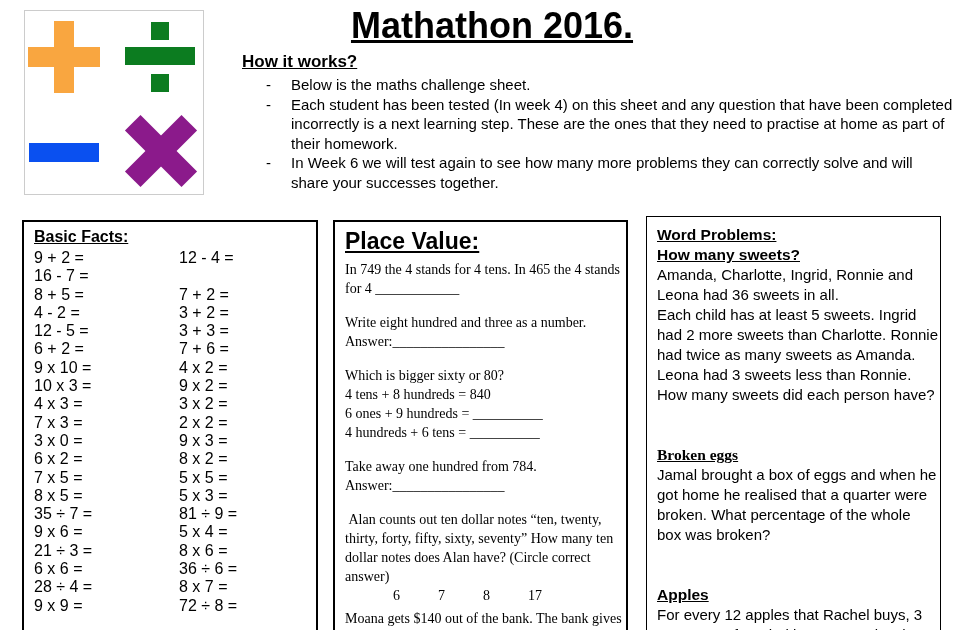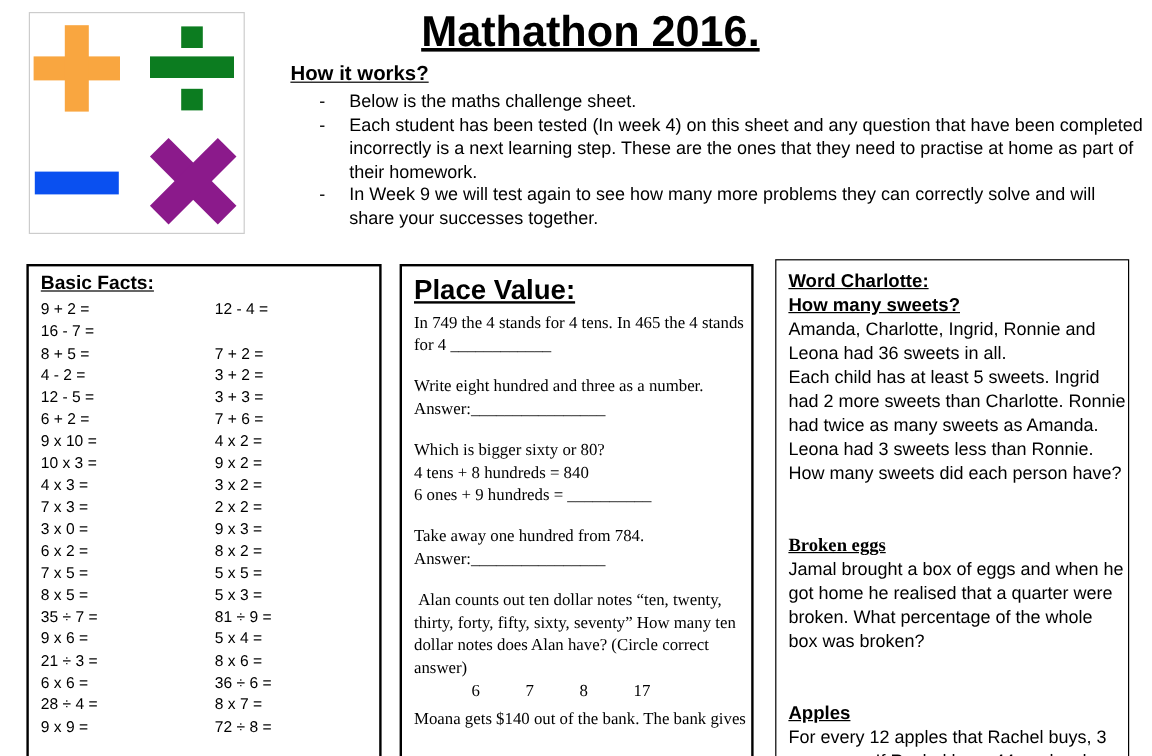--- a/index.html
+++ b/index.html
@@ -34,21 +34,21 @@
   .bullet .btext { flex: 1; }
 
   
   .box { position: absolute; background: #fff; border: 2px solid #000; }
   .box1 { left: 22px;  top: 220px; width: 296px; height: 420px; padding: 6px 6px 0 10px; }
   .box2 { left: 333px; top: 220px; width: 295px; height: 420px; padding: 6px 4px 0 10px; }
   .box3 { left: 646px; top: 216px; width: 295px; height: 424px; padding: 8px 2px 0 10px; border-width: 1.5px; }
 
   
   .bf-title { font-size: 16px; font-weight: bold; text-decoration: underline; margin-bottom: 3px; }
-  .bf-row { display: flex; font-size: 13px; line-height: 18.3px; }
+  .bf-row { display: flex; font-size: 16px; line-height: 18.3px; }
   .bf-row .bf-left { flex: 0 0 145px; }
 
   
   .pv-title { font-size: 23px; font-weight: bold; text-decoration: underline; margin: 0 0 5px 0; }
   .pv { font-family: "Liberation Serif", serif; font-size: 14px; line-height: 19px; }
   .pv p { margin: 0; }
   .pv p.gap { margin-top: 15px; }
   .pv p.prewrap { white-space: pre-wrap; }
   .choices { display: flex; gap: 38px; padding-left: 48px; margin-top: 0; }
   .pv-moana { margin-top: 4px !important; }
@@ -99,21 +99,21 @@
           <span class="btext">Below is the maths challenge sheet.</span>
         </div>
 
         <div class="bullet">
           <span class="dash">-</span>
           <span class="btext">Each student has been tested (In week 4) on this sheet and any question that have been completed incorrectly is a next learning step. These are the ones that they need to practise at home as part of their homework.</span>
         </div>
 
         <div class="bullet">
           <span class="dash">-</span>
-          <span class="btext">In Week 9 we will test again to see how many more problems they can correctly solve and will share your successes together.</span>
+          <span class="btext">In Week 6 we will test again to see how many more problems they can correctly solve and will share your successes together.</span>
         </div>
       </div>
   </div>
 
   <div class="box box1">
     <div class="bf-title">Basic Facts:</div>
     <div>
 
         <div class="bf-row">
           <span class="bf-left">9 + 2 =</span>
@@ -224,40 +224,41 @@
       <p>In 749 the 4 stands for 4 tens. In 465 the 4 stands for 4 ____________</p>
       <p class="gap">Write eight hundred and three as a number.</p>
       <p>Answer:________________</p>
       <p class="gap">Which is bigger sixty or 80?</p>
       <div class="gap">
 
           <p>4 tens + 8 hundreds = 840</p>
 
           <p>6 ones + 9 hundreds = __________</p>
 
+          <p>4 hundreds + 6 tens =  __________</p>
         </div>
       <p class="gap">Take away one hundred from 784.</p>
       <p>Answer:________________</p>
       <p class="gap prewrap"> Alan counts out ten dollar notes “ten, twenty, thirty, forty, fifty, sixty, seventy” How many ten dollar notes does Alan have? (Circle correct answer)</p>
       <div class="choices">
 
           <span>6</span>
 
           <span>7</span>
 
           <span>8</span>
 
           <span>17</span>
         </div>
       <p class="gap pv-moana">Moana gets $140 out of the bank. The bank gives</p>
     </div>
   </div>
 
   <div class="box box3 wp">
-    <div class="wp-title">Word Charlotte:</div>
+    <div class="wp-title">Word Problems:</div>
     <div class="wp-heading">How many sweets?</div>
     <div>
 
         <p>Amanda, Charlotte, Ingrid, Ronnie and Leona had 36 sweets in all.</p>
 
         <p>Each child has at least 5 sweets. Ingrid had 2 more sweets than Charlotte. Ronnie had twice as many sweets as Amanda. Leona had 3 sweets less than Ronnie.</p>
 
         <p>How many sweets did each person have?</p>
       </div>
     <div class="wp-heading mt1">Broken eggs</div>

